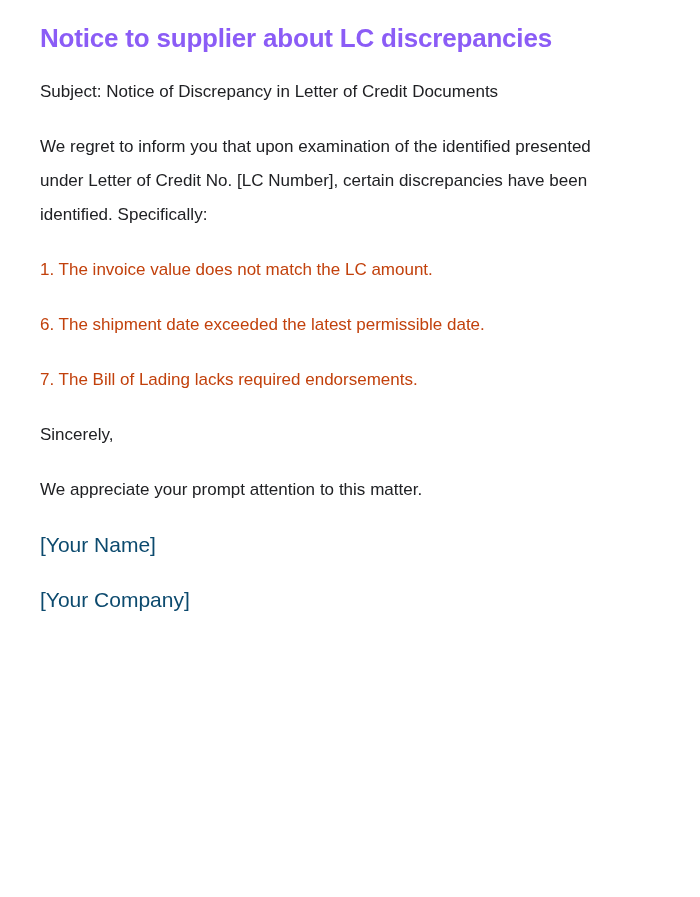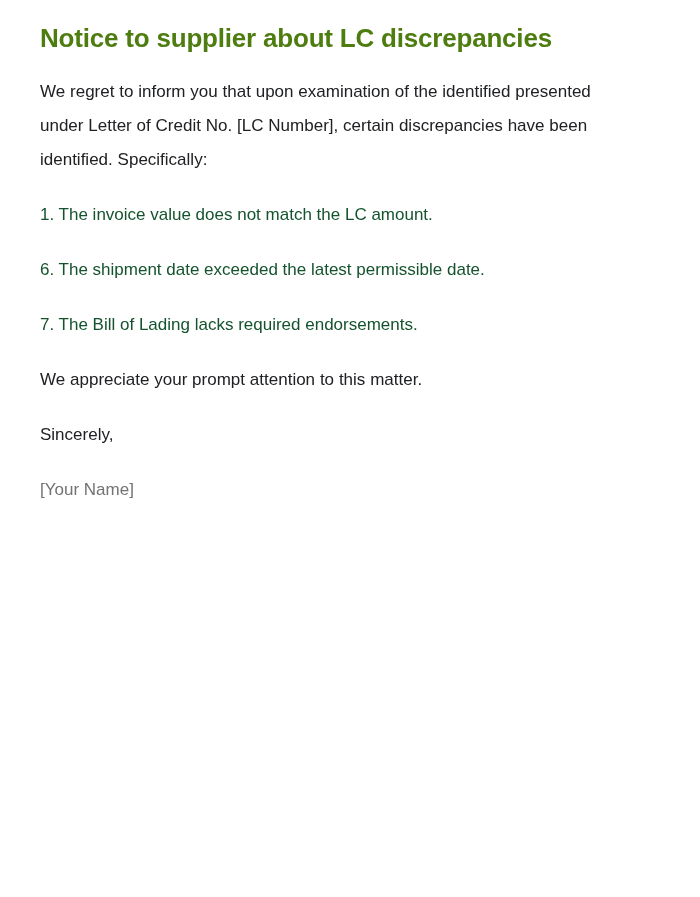--- a/index.html
+++ b/index.html
@@ -27,74 +27,76 @@
 
   .doc-body {
     padding: 22px 70px 24px 40px;
   }
 
   .doc-title {
     font-size: 26px;
     font-weight: 700;
     line-height: 1.25;
     letter-spacing: -0.2px;
-    color: #4d7c0f;
+    color: #8b5cf6;
     margin: 0 0 20px 0;
   }
 
   .para {
     font-size: 17px;
     line-height: 34px;
     font-weight: 400;
     color: #202124;
     margin: 0 0 21px 0;
     max-width: 592px;
     word-spacing: 0.1px;
   }
 
   .para:last-child {
     margin-bottom: 0;
   }
 
   .list-item {
     font-size: 17px;
     line-height: 34px;
-    color: #14532d;
+    color: #c2410c;
     margin: 0 0 21px 0;
     max-width: 592px;
   }
 
   .sign-line {
-    font-size: 17px;
+    font-size: 21px;
     line-height: 34px;
-    color: #737373;
+    color: #0c4a6e;
     margin: 0 0 21px 0;
   }
 </style>
 </head>
 <body>
 
 <div class="page">
   <article class="doc-body">
 
     <h1 class="doc-title">Notice to supplier about LC discrepancies</h1>
 
+    <p class="para">Subject: Notice of Discrepancy in Letter of Credit Documents</p>
 
 
     <p class="para">We regret to inform you that upon examination of the identified presented under Letter of Credit No. [LC Number], certain discrepancies have been identified. Specifically:</p>
 
     <div class="discrepancy-list">
       <p class="list-item">1. The invoice value does not match the LC amount.</p>
       <p class="list-item">6. The shipment date exceeded the latest permissible date.</p>
       <p class="list-item">7. The Bill of Lading lacks required endorsements.</p>
     </div>
 
 
+    <p class="para">Sincerely,</p>
+
     <p class="para">We appreciate your prompt attention to this matter.</p>
-
-    <p class="para">Sincerely,</p>
 
     <div class="signature-block">
       <p class="sign-line">[Your Name]</p>
+      <p class="sign-line">[Your Company]</p>
     </div>
 
   </article>
 </div>
 
 </body></html>

